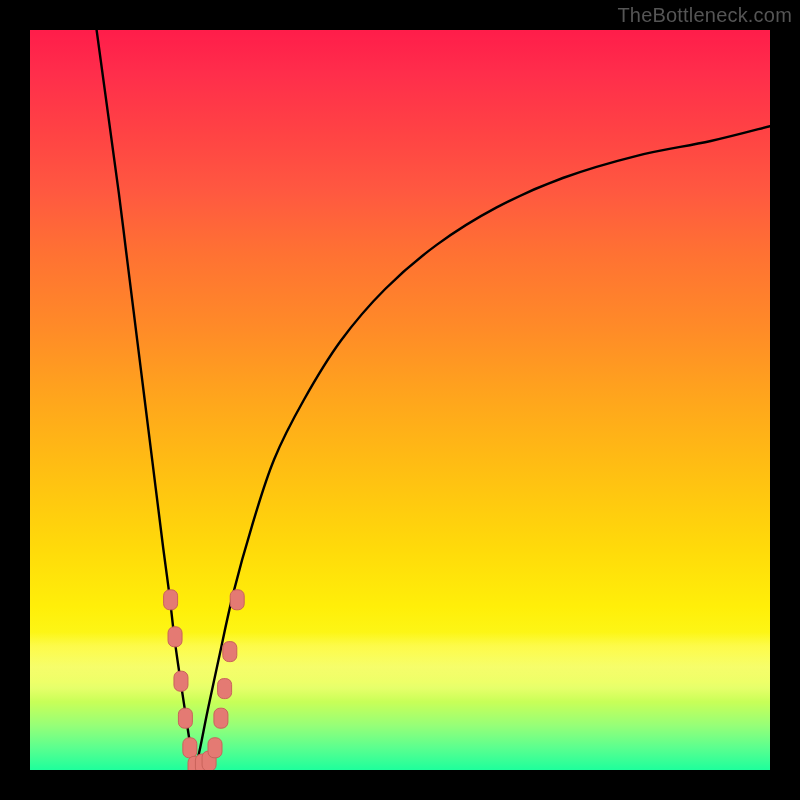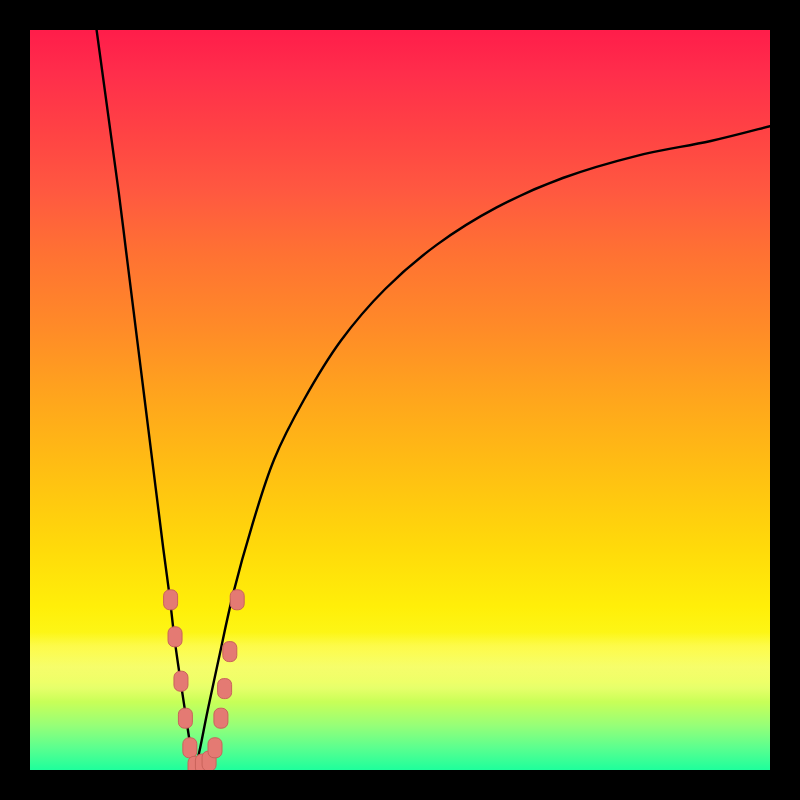--- a/index.html
+++ b/index.html
@@ -98,13 +98,14 @@
           <rect x="172.08" y="721.12" width="14" height="20" rx="6" ry="6" fill="#e47a73" stroke="#c9625b" stroke-width="1"></rect>
           <rect x="178.00" y="707.80" width="14" height="20" rx="6" ry="6" fill="#e47a73" stroke="#c9625b" stroke-width="1"></rect>
           <rect x="183.92" y="678.20" width="14" height="20" rx="6" ry="6" fill="#e47a73" stroke="#c9625b" stroke-width="1"></rect>
           <rect x="187.62" y="648.60" width="14" height="20" rx="6" ry="6" fill="#e47a73" stroke="#c9625b" stroke-width="1"></rect>
           <rect x="192.80" y="611.60" width="14" height="20" rx="6" ry="6" fill="#e47a73" stroke="#c9625b" stroke-width="1"></rect>
           <rect x="200.20" y="559.80" width="14" height="20" rx="6" ry="6" fill="#e47a73" stroke="#c9625b" stroke-width="1"></rect>
         </g>
     </svg>
   </div>
 
+  <div class="watermark">TheBottleneck.com</div>
 </div>
 
 </body></html>

